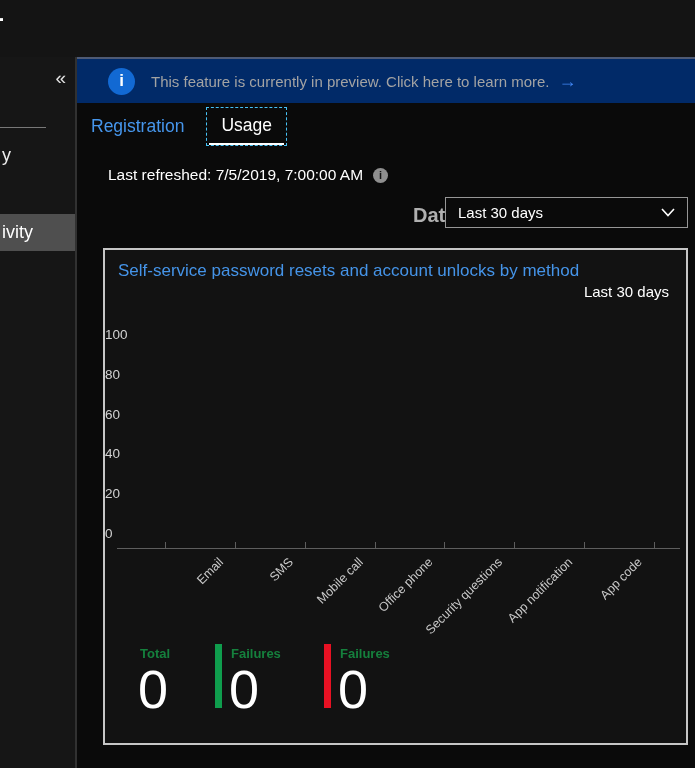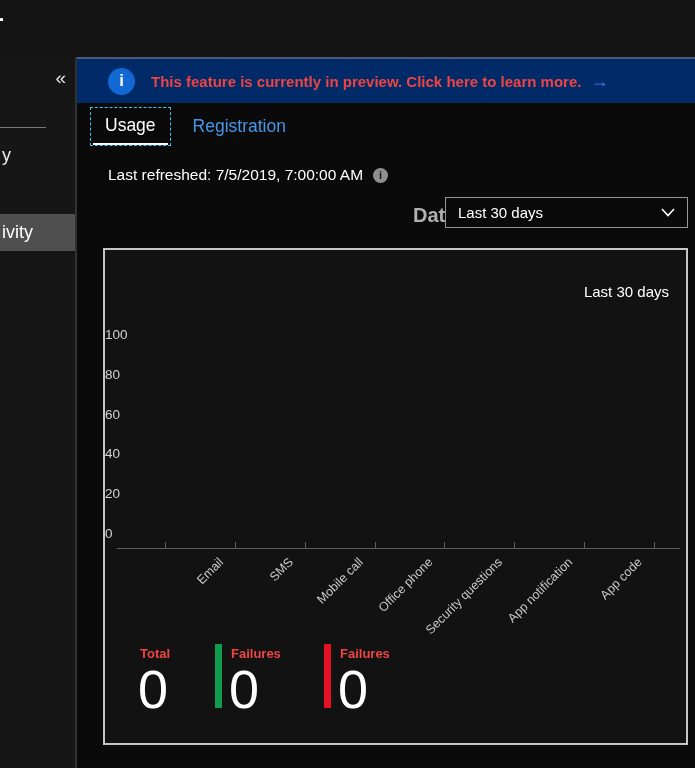--- a/index.html
+++ b/index.html
@@ -21,21 +21,21 @@
   .sb-item[data-idx="1"]{top:125px;height:37px;line-height:37px;margin-top:32px;}
   .sb-item.active{background:#4f4f4f;color:#fff;}
 
   
   .main{position:absolute;left:77px;top:57px;width:618px;height:711px;background:#0a0a0a;}
 
   .banner{position:absolute;left:0;top:0;width:100%;height:46px;box-sizing:border-box;background:#012a68;
           border-top:2px solid #4e5a75;display:flex;align-items:center;padding-left:31px;cursor:pointer;}
   .info-badge{flex:0 0 auto;width:27px;height:27px;border-radius:50%;background:#1269d3;color:#fff;
               font-size:17px;font-weight:700;display:flex;align-items:center;justify-content:center;}
-  .banner-text{color:#ef4444;font-size:15px;margin-left:16px;white-space:nowrap;font-weight:bold;}
+  .banner-text{color:#a3a3a3;font-size:15px;margin-left:16px;white-space:nowrap;}
   .banner-arrow{color:#4084f1;font-size:18px;font-weight:700;margin-left:9px;line-height:1;}
 
   
   .tab-bar{position:absolute;left:13px;top:50px;display:flex;align-items:center;gap:21px;}
   .tab{font-size:17.5px;color:#4696ec;cursor:pointer;padding:9px 1px;}
   .tab.active{color:#fff;border:1px dashed #45c1f5;padding:7px 14px 9px;position:relative;}
   .tab.active::after{content:"";position:absolute;left:2px;right:2px;bottom:0;height:2px;background:#fff;}
 
   
   .refresh-row{position:absolute;left:31px;top:109px;display:flex;align-items:center;gap:10px;
@@ -59,21 +59,21 @@
   .tick{position:absolute;top:292px;width:1px;height:6px;background:#5e5e5e;}
   .xlab{position:absolute;top:305px;font-size:12.5px;color:#c9c9c9;white-space:nowrap;
         transform:rotate(-45deg);transform-origin:100% 0;}
 
   
   .kpis{position:absolute;left:35px;top:394px;display:flex;}
   .kpi{display:flex;box-sizing:border-box;}
   .kpi:nth-child(1){min-width:75px;}
   .kpi:nth-child(2){min-width:109px;}
   .kbar{width:7px;height:64px;margin-right:9px;flex:0 0 auto;}
-  .klabel{font-size:13px;font-weight:700;color:#ef4444;margin-top:2px;}
+  .klabel{font-size:13px;font-weight:700;color:#15803d;margin-top:2px;}
   .kvalue{font-size:54px;color:#fff;line-height:1.02;margin-left:-2px;margin-top:1px;}
 </style>
 </head>
 <body>
 
 <div class="screen">
 
   <div class="titlebar">
     <span class="title-frag">-</span>
   </div>
@@ -89,40 +89,41 @@
 
   <div class="main">
 
     <div class="banner">
       <span class="info-badge">i</span>
       <span class="banner-text">This feature is currently in preview. Click here to learn more.</span>
       <span class="banner-arrow">→</span>
     </div>
 
     <div class="tab-bar">
+        <div class="tab">Registration</div>
         <div class="tab active">Usage</div>
-        <div class="tab">Registration</div>
       </div>
 
     <div class="refresh-row">
       <span>Last refreshed: 7/5/2019, 7:00:00 AM</span>
       <span class="info-dot">i</span>
     </div>
 
     <div class="date-label">Date</div>
     <div class="dropdown">
       <span>Last 30 days</span>
       <span class="chev">
         <svg width="14" height="9" viewBox="0 0 14 9">
             <path d="M1 1 L7 7.5 L13 1" stroke="#ffffff" stroke-width="1.6" fill="none"></path>
           </svg>
       </span>
     </div>
 
     <div class="card">
+      <div class="card-title">Self-service password resets and account unlocks by method</div>
       <div class="card-sub">Last 30 days</div>
       <div class="plot">
           <div class="ylab" style="top: 77px;">100</div>
           <div class="ylab" style="top: 116.8px;">80</div>
           <div class="ylab" style="top: 156.6px;">60</div>
           <div class="ylab" style="top: 196.4px;">40</div>
           <div class="ylab" style="top: 236.2px;">20</div>
           <div class="ylab" style="top: 276px;">0</div>
           <div class="xaxis"></div>
           <div class="tick" style="left: 60px;"></div>

